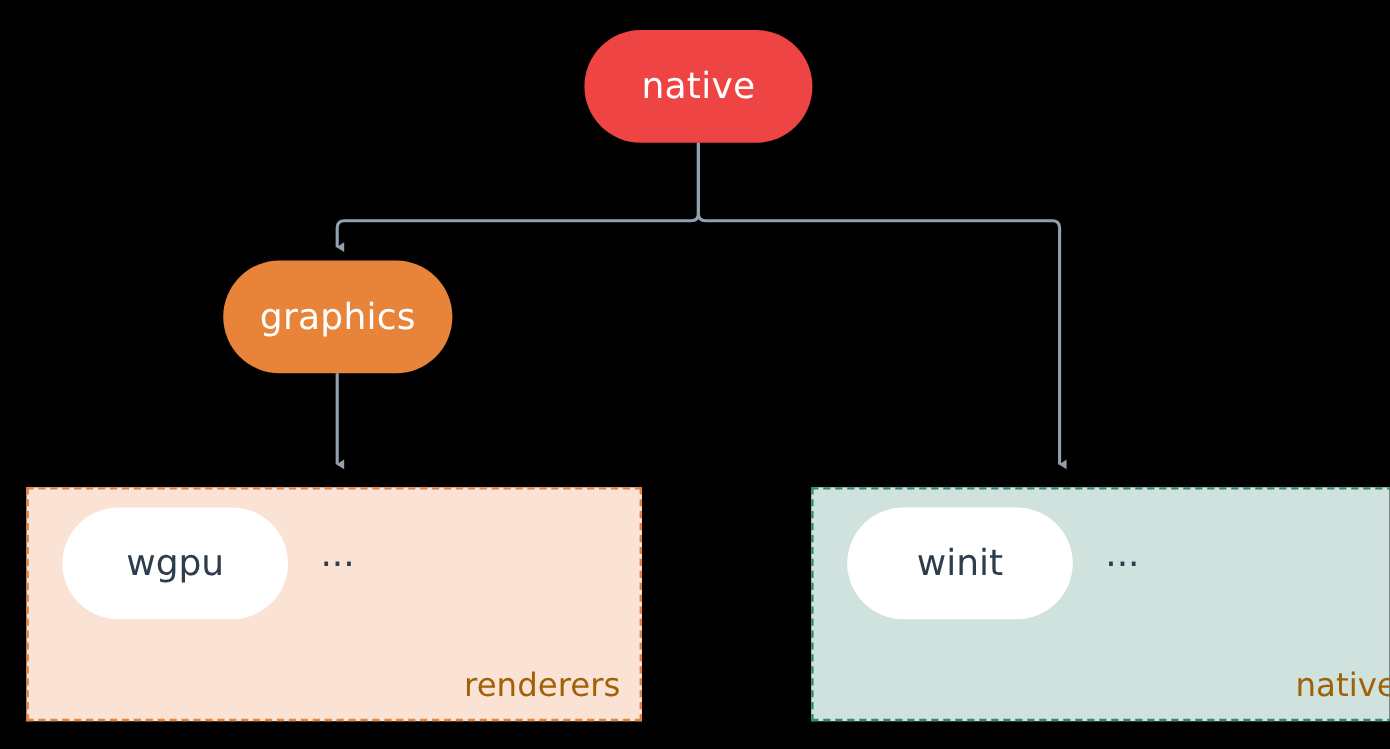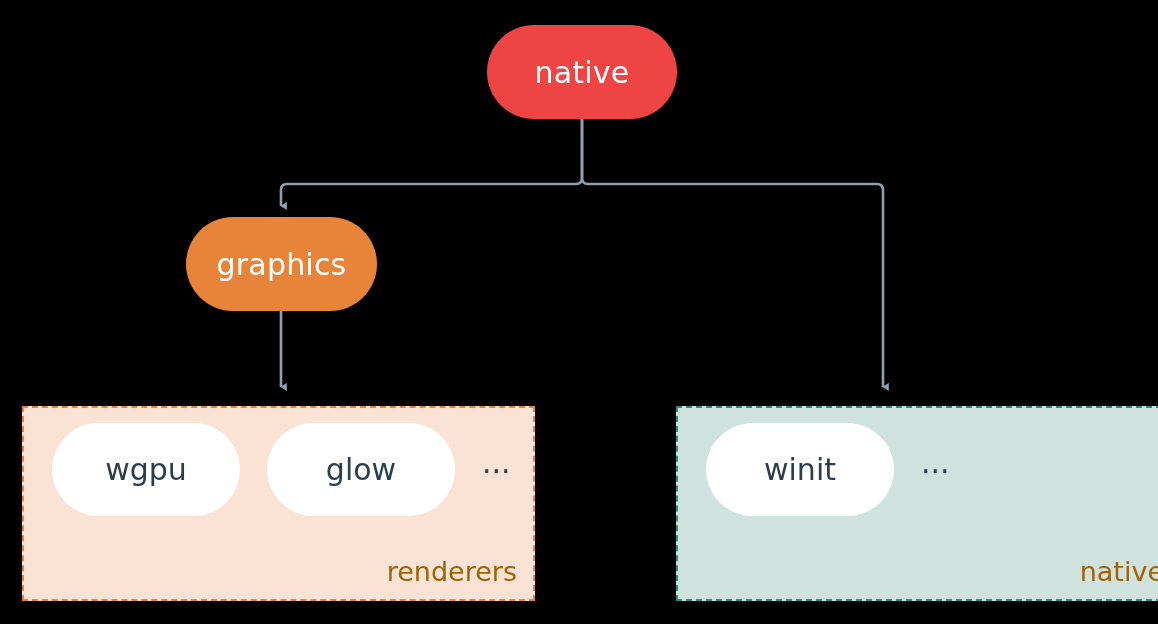--- a/index.html
+++ b/index.html
@@ -158,23 +158,20 @@
 
   <div class="node" id="node-graphics">
     <span>graphics</span>
   </div>
 
   <div class="group-box" id="group-renderers">
     <div class="group-inner">
       <div class="leaf-pill">
         <span>wgpu</span>
       </div>
-      <div class="leaf-pill">
-        <span>glow</span>
-      </div>
       <div class="leaf-ellipsis">...</div>
     </div>
     <div class="group-caption">renderers</div>
   </div>
 
   <div class="group-box" id="group-shells">
     <div class="group-inner">
       <div class="leaf-pill">
         <span>winit</span>
       </div>

